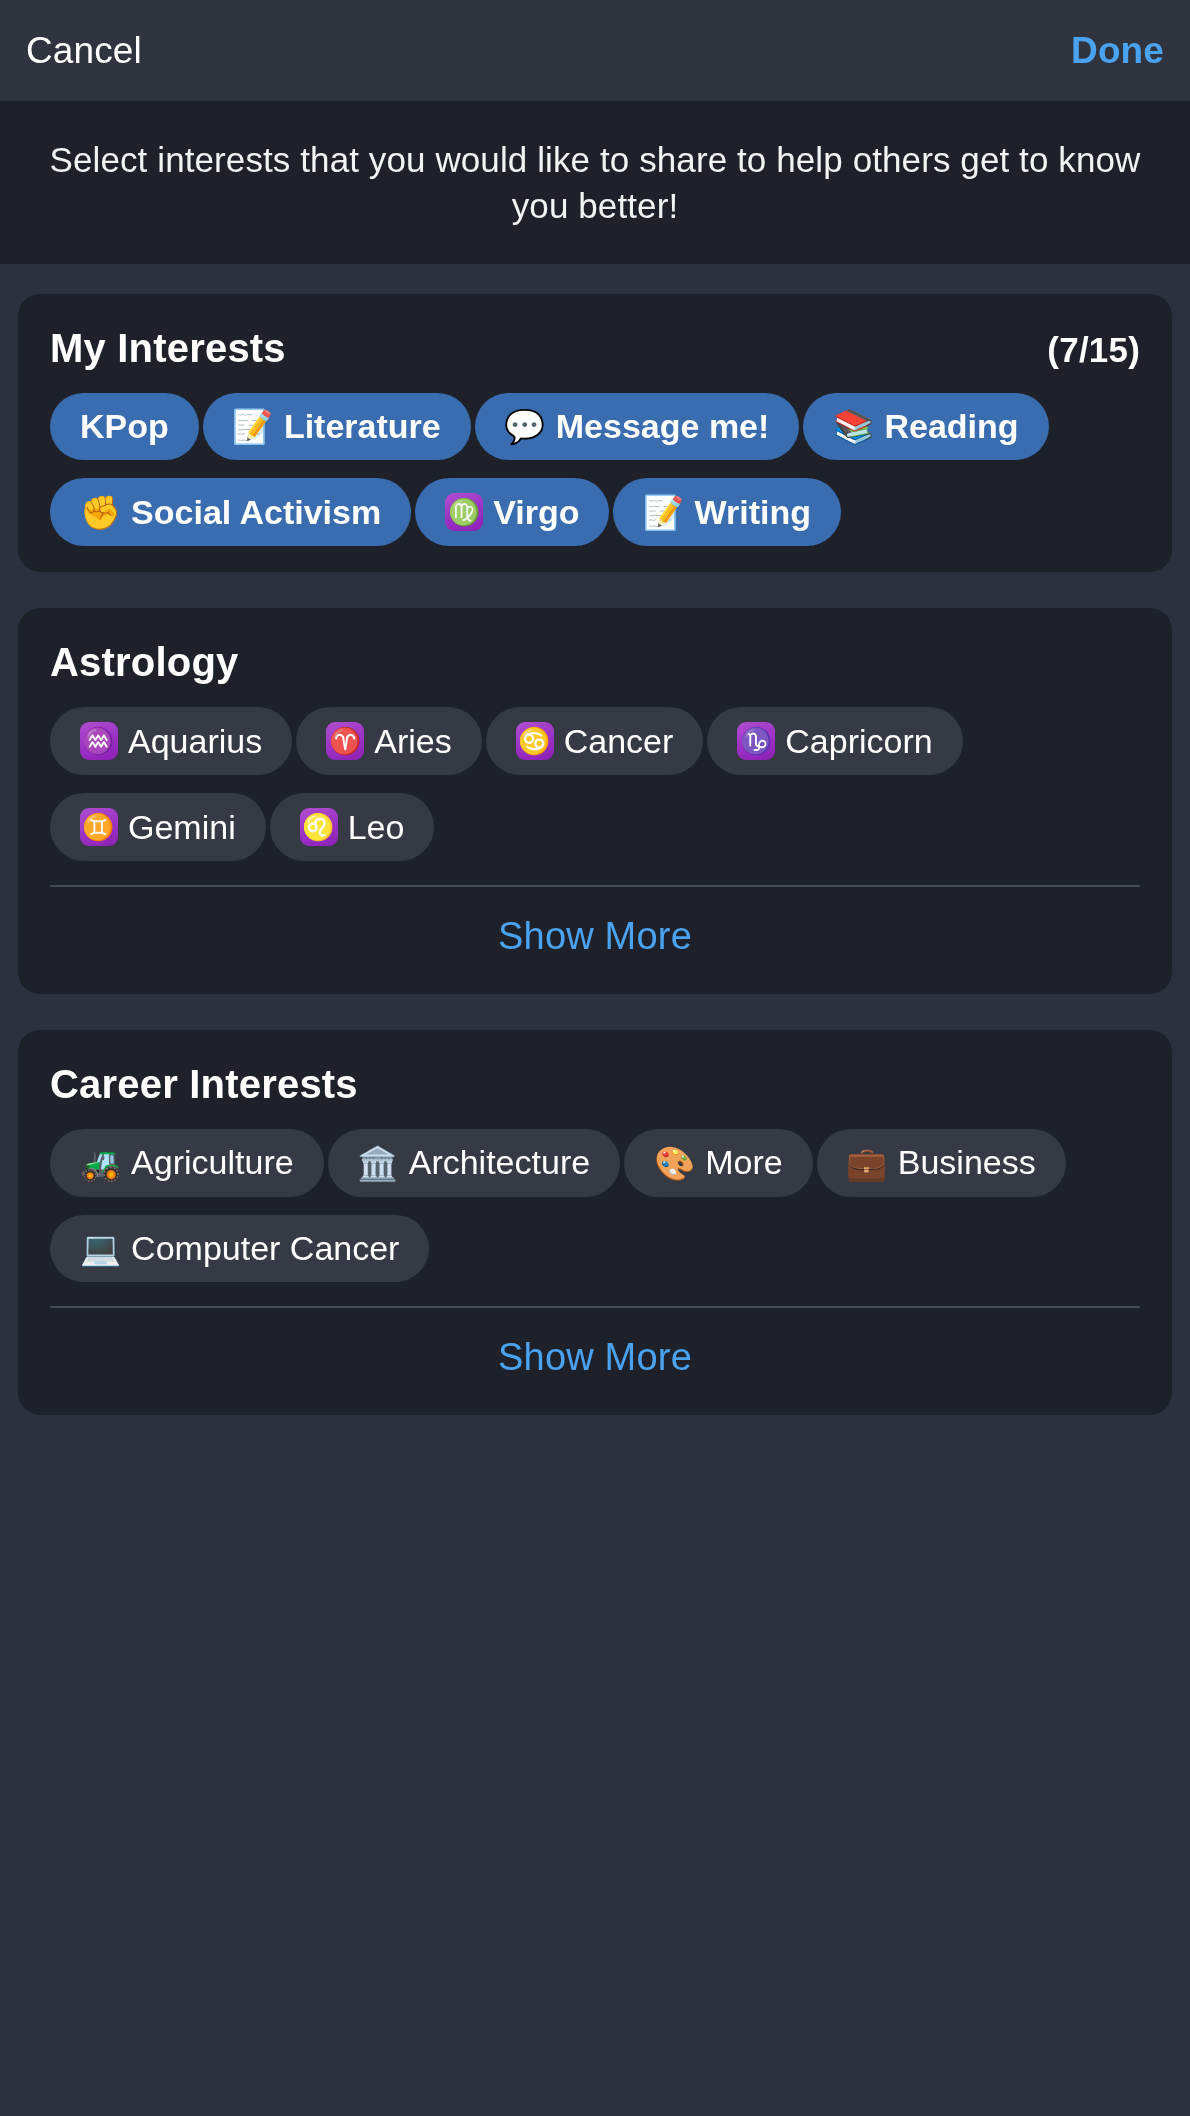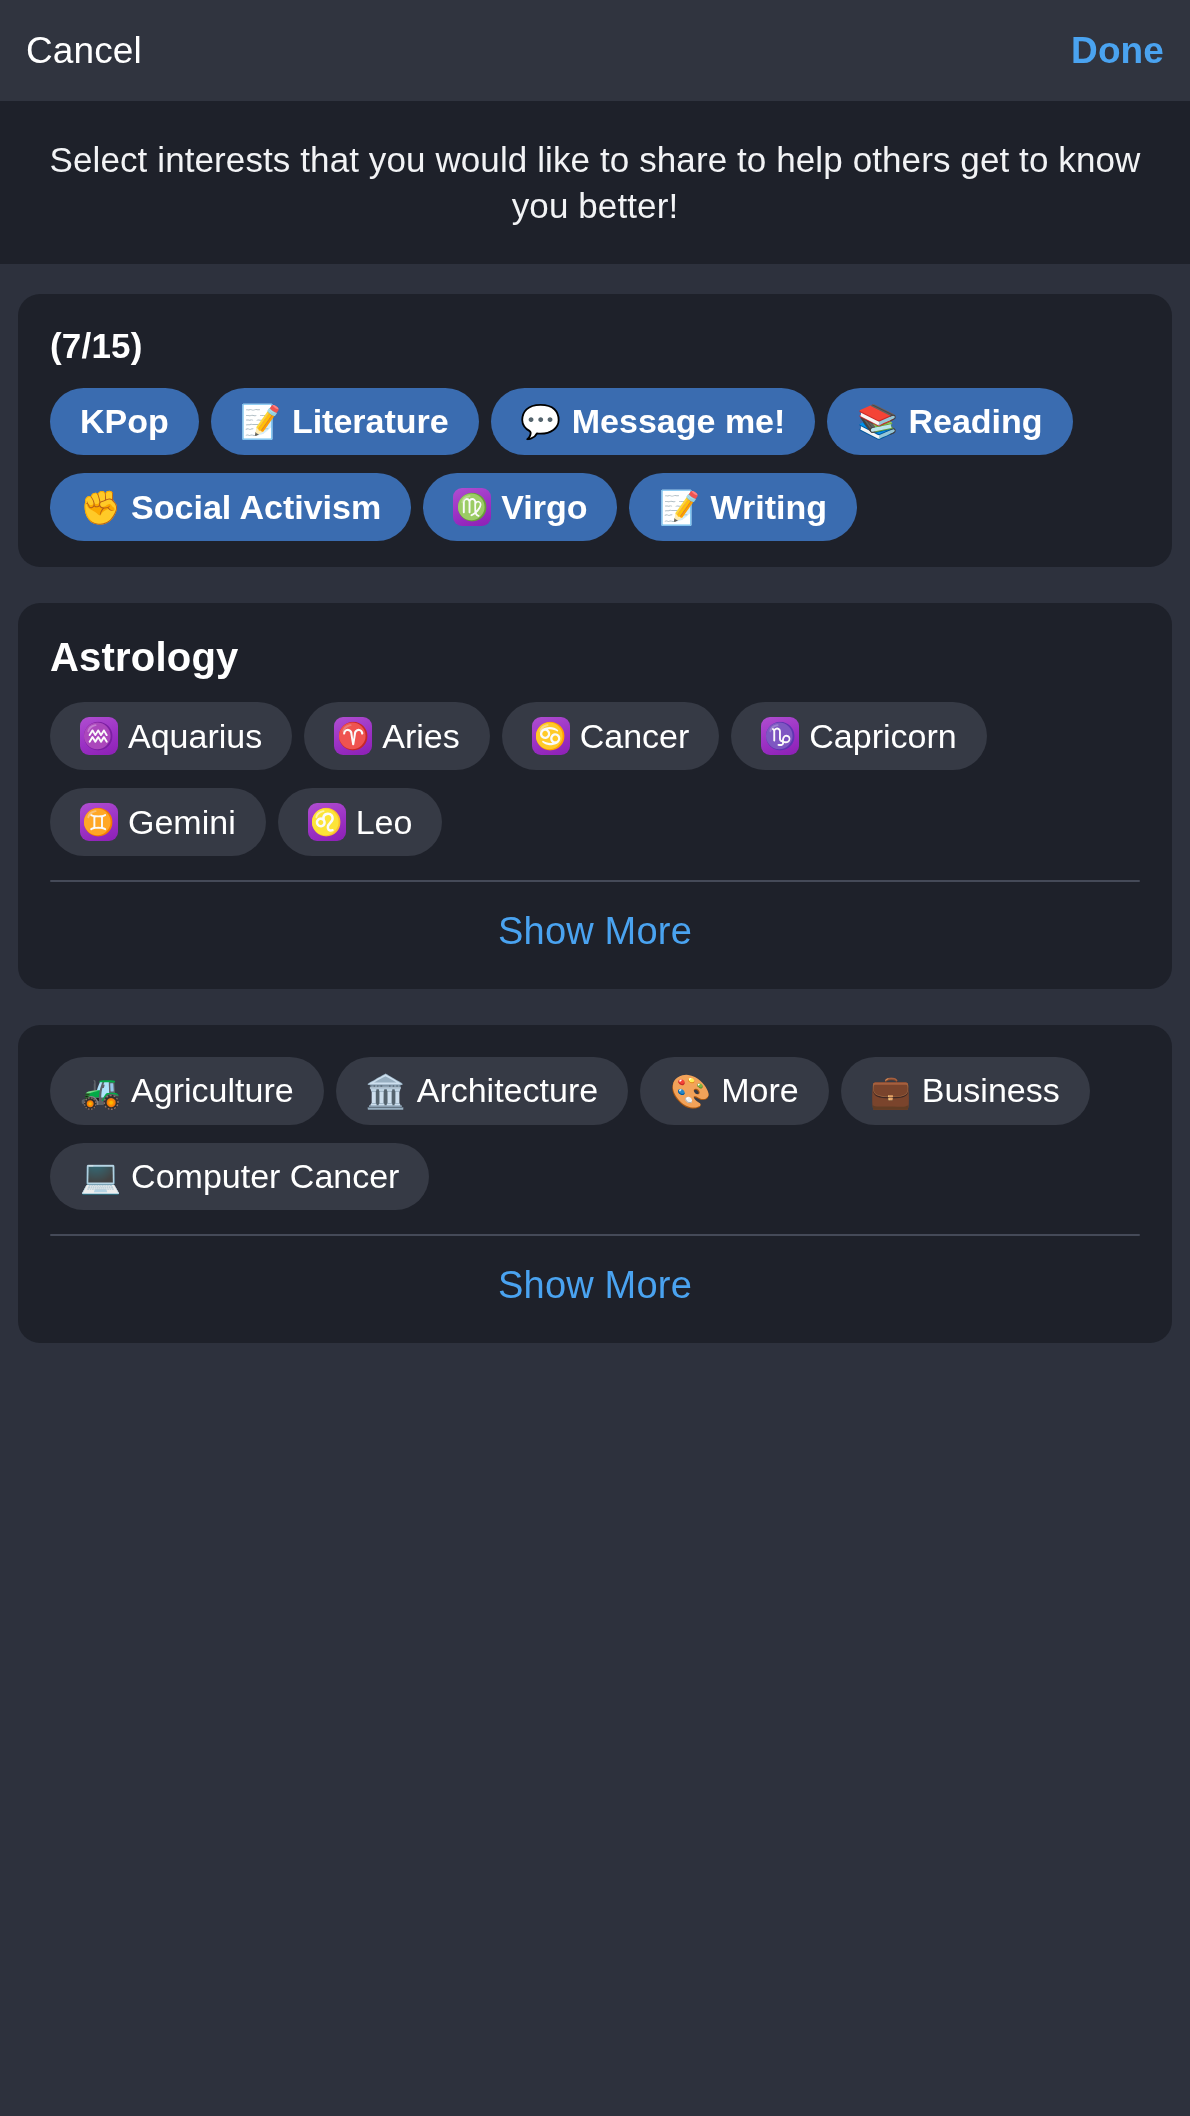--- a/index.html
+++ b/index.html
@@ -107,21 +107,21 @@
   .card-count {
     font-size: 35px;
     font-weight: bold;
     color: #ffffff;
     letter-spacing: 0.2px;
   }
 
   .chips {
     display: flex;
     flex-wrap: wrap;
-    gap: 18px 12px;
+    gap: 18px 4px;
     align-content: flex-start;
   }
   .chip {
     display: inline-flex;
     align-items: center;
     gap: 10px;
     border-radius: 999px;
     padding: 15px 30px;
     font-size: 34px;
     color: #ffffff;
@@ -190,20 +190,21 @@
     <button class="nav-btn done">Done</button>
   </div>
 
   <div class="subtitle-band">
     <div class="subtitle">Select interests that you would like to share to help others get to know you better!</div>
   </div>
 
   <div class="body" id="sections-root">
       <div class="card">
         <div class="card-head">
+          <div class="card-title">My Interests</div>
           <div class="card-count">(7/15)</div>
         </div>
         <div class="chips">
           <button class="chip selected">
             <span class="label">KPop</span>
           </button>
           <button class="chip selected">
             <span class="emoji">📝</span>
             <span class="label">Literature</span>
           </button>
@@ -256,20 +257,23 @@
           </button>
           <button class="chip unselected">
             <span class="zodiac">♌</span>
             <span class="label">Leo</span>
           </button>
         </div>
         <div class="divider"></div>
         <button class="show-more">Show More</button>
       </div>
       <div class="card">
+        <div class="card-head">
+          <div class="card-title">Career Interests</div>
+        </div>
         <div class="chips">
           <button class="chip unselected">
             <span class="emoji">🚜</span>
             <span class="label">Agriculture</span>
           </button>
           <button class="chip unselected">
             <span class="emoji">🏛️</span>
             <span class="label">Architecture</span>
           </button>
           <button class="chip unselected">

